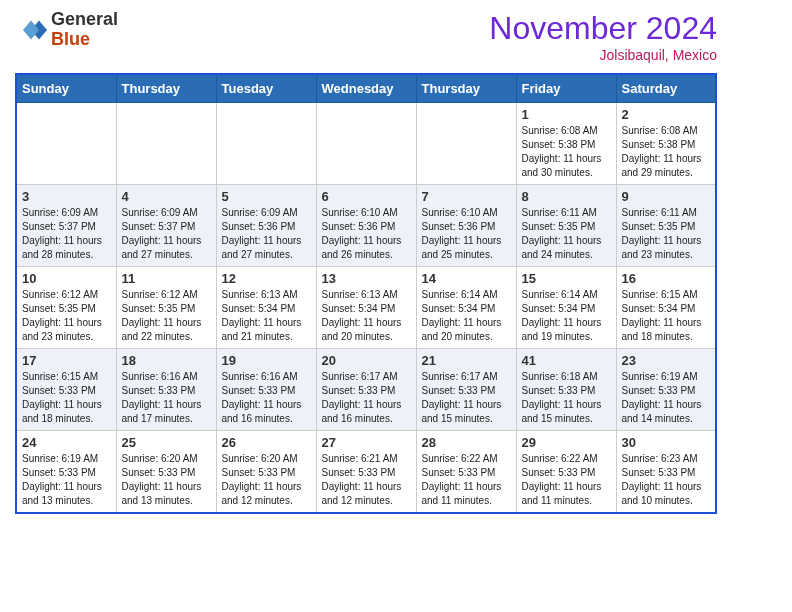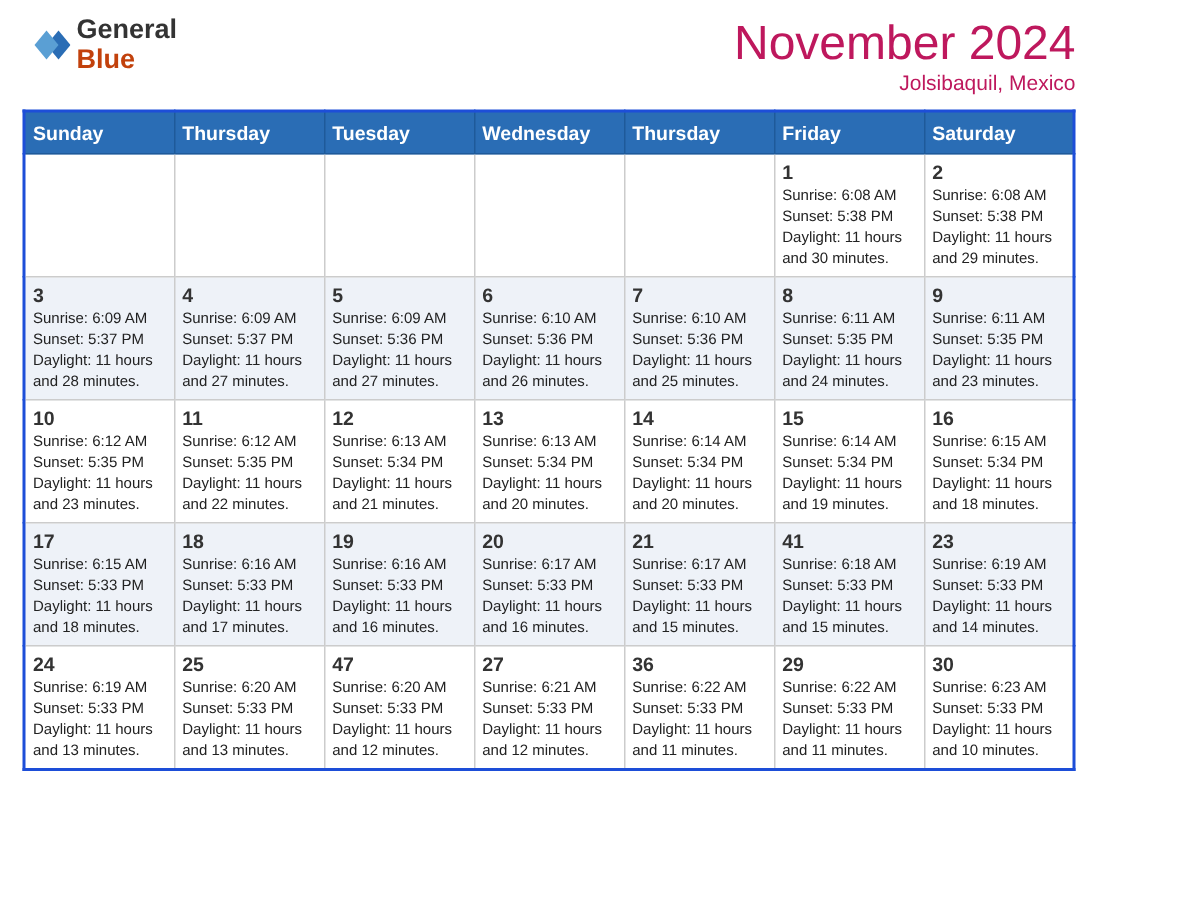--- a/index.html
+++ b/index.html
@@ -36,21 +36,21 @@
     .logo-icon {
       width: 32px;
       height: 32px;
     }
     .title-block {
       text-align: right;
     }
     .month-title {
       font-size: 32px;
       font-weight: normal;
-      color: #be185d;
+      color: #6d28d9;
     }
     .location {
       font-size: 14px;
       color: #be185d;
     }
     .calendar {
       width: 100%;
       border-collapse: collapse;
       border: 2px solid #1d4ed8;
     }
@@ -315,35 +315,35 @@
 and 13 minutes.</div>
           </td>
           <td>
             <span class="day-number">25</span>
             <div class="day-info" style="white-space: pre-line;">Sunrise: 6:20 AM
 Sunset: 5:33 PM
 Daylight: 11 hours
 and 13 minutes.</div>
           </td>
           <td>
-            <span class="day-number">47</span>
+            <span class="day-number">26</span>
             <div class="day-info" style="white-space: pre-line;">Sunrise: 6:20 AM
 Sunset: 5:33 PM
 Daylight: 11 hours
 and 12 minutes.</div>
           </td>
           <td>
             <span class="day-number">27</span>
             <div class="day-info" style="white-space: pre-line;">Sunrise: 6:21 AM
 Sunset: 5:33 PM
 Daylight: 11 hours
 and 12 minutes.</div>
           </td>
           <td>
-            <span class="day-number">36</span>
+            <span class="day-number">28</span>
             <div class="day-info" style="white-space: pre-line;">Sunrise: 6:22 AM
 Sunset: 5:33 PM
 Daylight: 11 hours
 and 11 minutes.</div>
           </td>
           <td>
             <span class="day-number">29</span>
             <div class="day-info" style="white-space: pre-line;">Sunrise: 6:22 AM
 Sunset: 5:33 PM
 Daylight: 11 hours

